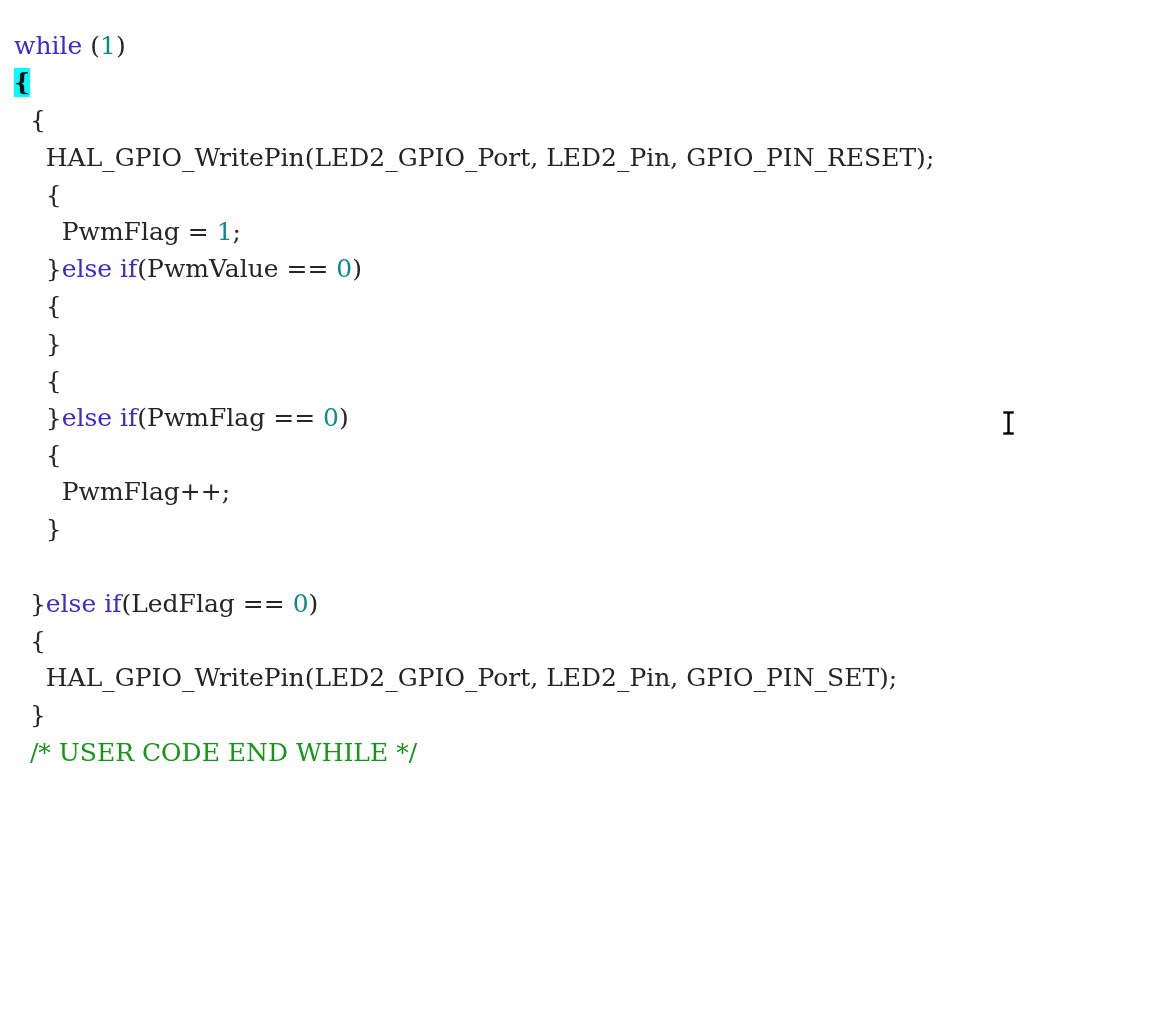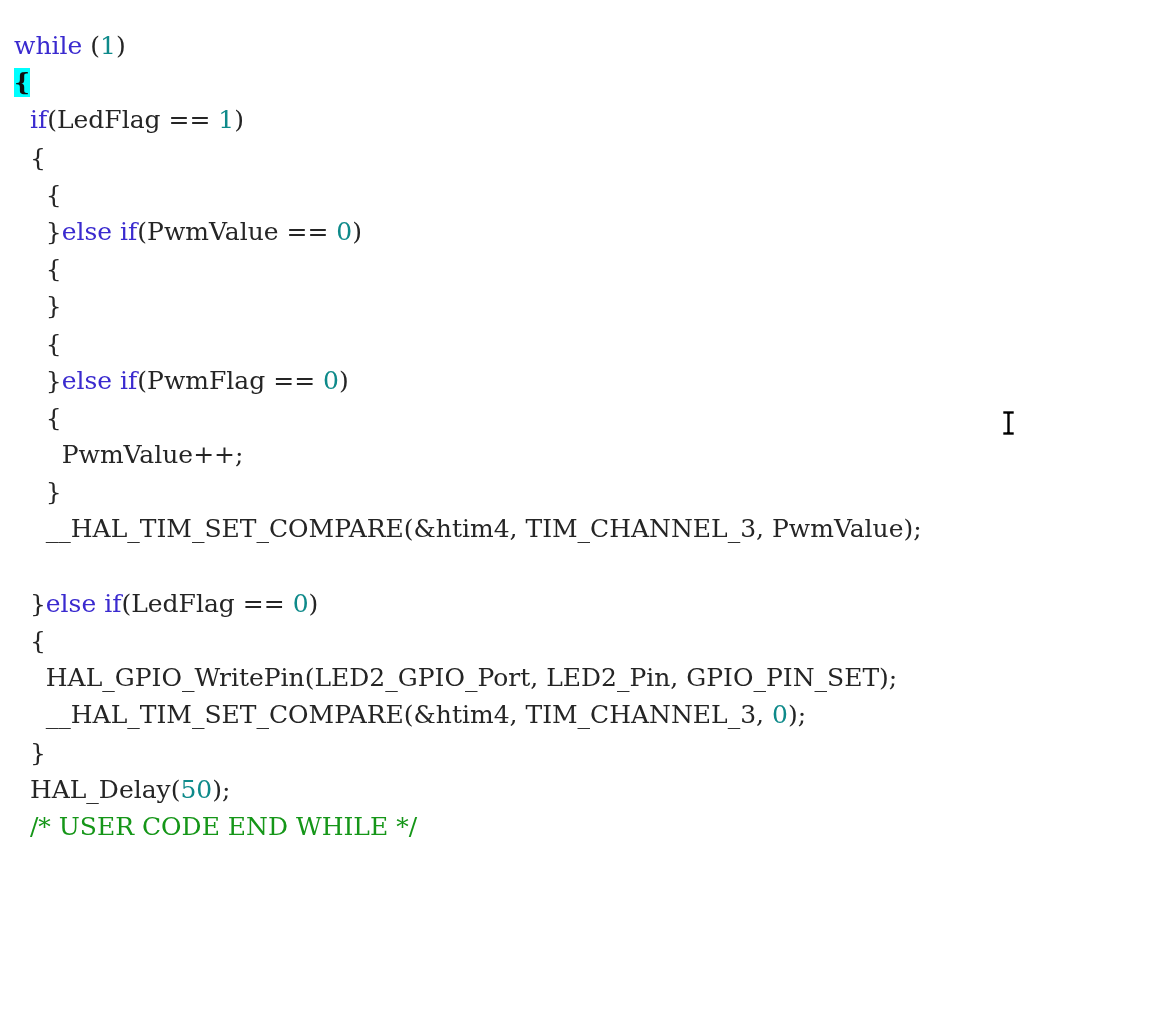--- a/index.html
+++ b/index.html
@@ -52,39 +52,37 @@
     height: 26px;
   }
   #mouse-cursor svg { display: block; }
 </style>
 <style>.tok-kw{color:#3A2ACF;}.tok-num{color:#0E8A8A;}.tok-comment{color:#159618;}.tok-plain,.tok-punct{color:#252525;}.tok-brace-match{background:#00FFFF;}#code-surface{background:#ffffff;}.code-line{font-size:25px;line-height:37.2px;height:37.2px;}</style></head>
 <body>
 
 <div id="code-surface">
     <div class="code-line"><span class="tok tok-kw">while</span><span class="tok tok-plain"> (</span><span class="tok tok-num">1</span><span class="tok tok-plain">)</span></div>
     <div class="code-line"><span class="tok tok-brace-match">{</span></div>
-    <div class="code-line"><span class="tok tok-plain">  </span><span class="tok tok-kw">if</span><span class="tok tok-plain">(LedFlag == </span><span class="tok tok-num">1</span><span class="tok tok-plain">)</span></div>
     <div class="code-line"><span class="tok tok-plain">  {</span></div>
+    <div class="code-line"><span class="tok tok-plain">    HAL_GPIO_WritePin(LED2_GPIO_Port, LED2_Pin, GPIO_PIN_RESET);</span></div>
     <div class="code-line"><span class="tok tok-plain">    {</span></div>
+    <div class="code-line"><span class="tok tok-plain">      PwmFlag = </span><span class="tok tok-num">1</span><span class="tok tok-plain">;</span></div>
     <div class="code-line"><span class="tok tok-plain">    }</span><span class="tok tok-kw">else</span><span class="tok tok-plain"> </span><span class="tok tok-kw">if</span><span class="tok tok-plain">(PwmValue == </span><span class="tok tok-num">0</span><span class="tok tok-plain">)</span></div>
     <div class="code-line"><span class="tok tok-plain">    {</span></div>
     <div class="code-line"><span class="tok tok-plain">    }</span></div>
     <div class="code-line"><span class="tok tok-plain">    {</span></div>
     <div class="code-line"><span class="tok tok-plain">    }</span><span class="tok tok-kw">else</span><span class="tok tok-plain"> </span><span class="tok tok-kw">if</span><span class="tok tok-plain">(PwmFlag == </span><span class="tok tok-num">0</span><span class="tok tok-plain">)</span></div>
     <div class="code-line"><span class="tok tok-plain">    {</span></div>
-    <div class="code-line"><span class="tok tok-plain">      PwmValue++;</span></div>
+    <div class="code-line"><span class="tok tok-plain">      PwmFlag++;</span></div>
     <div class="code-line"><span class="tok tok-plain">    }</span></div>
-    <div class="code-line"><span class="tok tok-plain">    __HAL_TIM_SET_COMPARE(&amp;htim4, TIM_CHANNEL_3, PwmValue);</span></div>
     <div class="code-line"><span class="tok tok-plain"></span></div>
     <div class="code-line"><span class="tok tok-plain">  }</span><span class="tok tok-kw">else</span><span class="tok tok-plain"> </span><span class="tok tok-kw">if</span><span class="tok tok-plain">(LedFlag == </span><span class="tok tok-num">0</span><span class="tok tok-plain">)</span></div>
     <div class="code-line"><span class="tok tok-plain">  {</span></div>
     <div class="code-line"><span class="tok tok-plain">    HAL_GPIO_WritePin(LED2_GPIO_Port, LED2_Pin, GPIO_PIN_SET);</span></div>
-    <div class="code-line"><span class="tok tok-plain">    __HAL_TIM_SET_COMPARE(&amp;htim4, TIM_CHANNEL_3, </span><span class="tok tok-num">0</span><span class="tok tok-plain">);</span></div>
     <div class="code-line"><span class="tok tok-plain">  }</span></div>
-    <div class="code-line"><span class="tok tok-plain">  HAL_Delay(</span><span class="tok tok-num">50</span><span class="tok tok-plain">);</span></div>
     <div class="code-line"><span class="tok tok-plain">  </span><span class="tok tok-comment">/* USER CODE END WHILE */</span></div>
   </div>
 
 <div id="mouse-cursor" style="left: 1002px; top: 410px;">
   <svg width="13" height="26" viewBox="0 0 13 26" xmlns="http://www.w3.org/2000/svg">
     <path d="M1 1 H12 V4 H8 V22 H12 V25 H1 V22 H5 V4 H1 Z" fill="#000000" stroke="#ffffff" stroke-width="0.6"></path>
   </svg>
 </div>
 
 </body></html>

